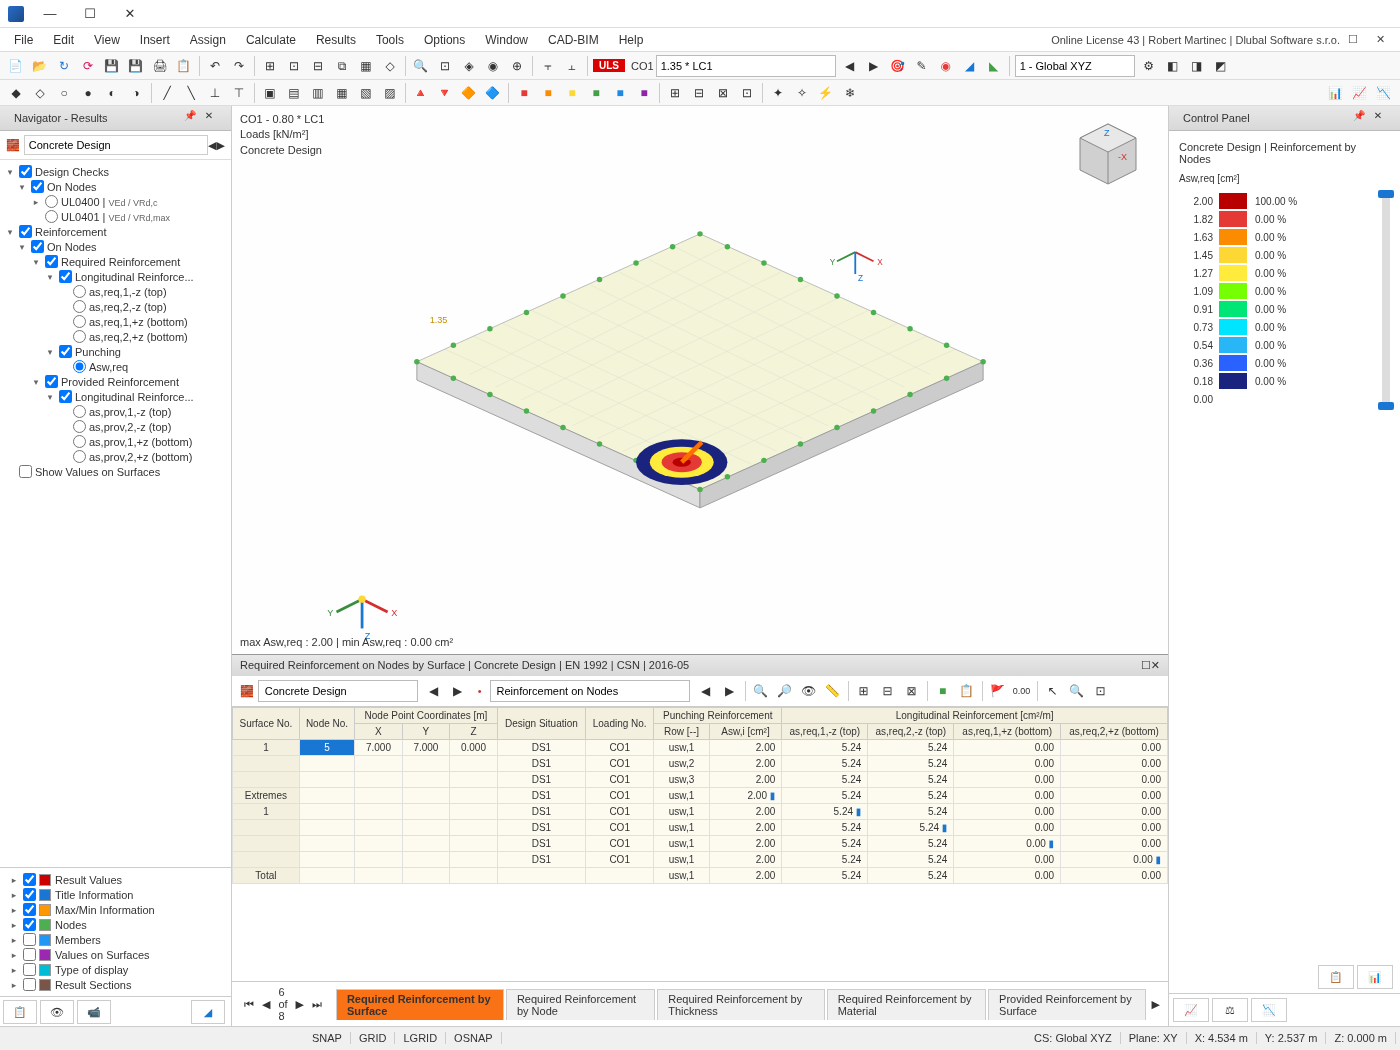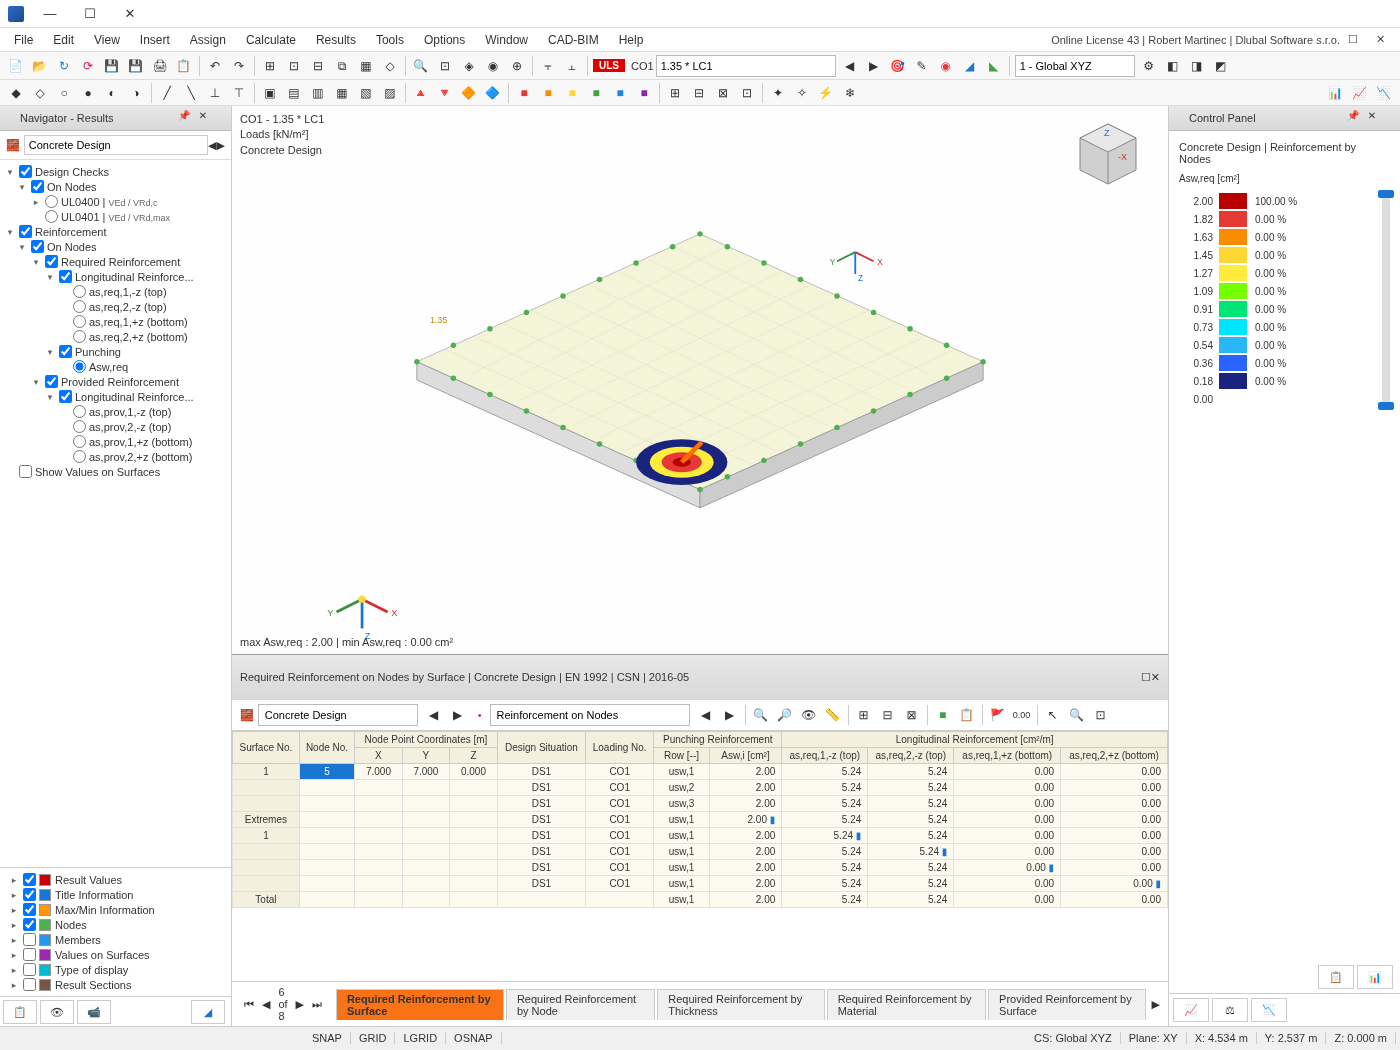--- a/index.html
+++ b/index.html
@@ -13,21 +13,21 @@
 .menubar .right { margin-left: auto; font-size: 11px; color: #444; display: flex; align-items: center; }
 .menubar .right span { margin-left: 8px; }
 .toolbar { height: 28px; background: #f8f8f8; border-bottom: 1px solid #ddd; display: flex; align-items: center; padding: 0 4px; }
 .tool-btn { width: 22px; height: 22px; margin: 0 1px; border: 1px solid transparent; border-radius: 2px; display: inline-flex; align-items: center; justify-content: center; cursor: pointer; font-size: 12px; }
 .tool-sep { width: 1px; height: 20px; background: #ccc; margin: 0 3px; }
 .tool-dropdown { height: 22px; border: 1px solid #bbb; background: #fff; font-size: 11px; padding: 0 4px; margin: 0 2px; }
 .uls-badge { background: #d00; color: #fff; padding: 1px 6px; font-size: 10px; font-weight: bold; margin-left: 2px; }
 
 .main-area { display: flex; height: calc(100% - 28px - 24px - 28px - 28px - 22px); }
 .left-panel { width: 232px; background: #fff; border-right: 1px solid #ccc; display: flex; flex-direction: column; }
-.panel-header { background: linear-gradient(#e8e8e8,#d8d8d8); padding: 4px 20px; font-size: 11px; display: flex; align-items: center; border-bottom: 1px solid #bbb; }
+.panel-header { background: linear-gradient(#e8e8e8,#d8d8d8); padding: 4px 14px; font-size: 11px; display: flex; align-items: center; border-bottom: 1px solid #bbb; }
 .panel-header .spacer { flex: 1; }
 .panel-header .pbtn { width: 16px; height: 16px; cursor: pointer; text-align: center; font-size: 10px; margin-left: 2px; }
 .nav-toolbar { padding: 4px 6px; border-bottom: 1px solid #ddd; display: flex; align-items: center; }
 .nav-select { flex: 1; height: 20px; border: 1px solid #ccc; font-size: 11px; padding: 0 4px; }
 .tree { flex: 1; overflow: auto; padding: 4px 2px; font-size: 11px; }
 .tree-item { display: flex; align-items: center; padding: 1px 2px; cursor: pointer; white-space: nowrap; }
 .tree-item .arrow { width: 12px; text-align: center; color: #666; font-size: 9px; }
 .tree-item input[type=checkbox] { margin: 0 3px; }
 .tree-item input[type=radio] { margin: 0 3px; }
 .tree-item .label { font-size: 11px; }
@@ -51,21 +51,21 @@
 .legend-row { display: flex; align-items: center; height: 18px; }
 .legend-val { width: 40px; text-align: right; padding-right: 6px; }
 .legend-swatch { width: 28px; height: 16px; }
 .legend-pct { margin-left: 8px; }
 .slider-bar { width: 8px; background: #ddd; margin-left: 10px; position: relative; }
 .slider-thumb { width: 16px; height: 8px; background: #1976d2; border-radius: 2px; position: absolute; left: -4px; }
 .panel-footer { border-top: 1px solid #ccc; padding: 4px; display: flex; }
 .panel-footer .tab { width: 36px; height: 24px; border: 1px solid #ccc; margin-right: 3px; display: flex; align-items: center; justify-content: center; cursor: pointer; }
 
 .bottom-table { height: 372px; border-top: 1px solid #999; background: #fff; display: flex; flex-direction: column; }
-.bt-header { background: linear-gradient(#e8e8e8,#d8d8d8); padding: 16px 8px; font-size: 11px; color: #333; display: flex; }
+.bt-header { background: linear-gradient(#e8e8e8,#d8d8d8); padding: 4px 8px; font-size: 11px; color: #333; display: flex; }
 .bt-header .spacer { flex: 1; }
 .bt-menubar { padding: 3px 8px; font-size: 11px; }
 .bt-menubar span { margin-right: 14px; cursor: pointer; }
 .bt-toolbar { padding: 4px 8px; display: flex; align-items: center; border-bottom: 1px solid #ccc; }
 .bt-select { height: 22px; border: 1px solid #bbb; background: #fff; font-size: 11px; padding: 0 6px; margin-right: 4px; }
 .bt-toolbar .tool-btn { margin: 0 1px; }
 .bt-table-wrap { flex: 1; overflow: auto; }
 table.grid { border-collapse: collapse; width: 100%; font-size: 10px; }
 table.grid th { background: #f4f0e0; border: 1px solid #ccc; padding: 2px 4px; font-weight: normal; text-align: center; }
 table.grid td { border: 1px solid #e0e0e0; padding: 2px 6px; text-align: center; background: #fdfbf0; }
@@ -372,21 +372,21 @@
       <div class="ltab">📋</div>
       <div class="ltab">👁</div>
       <div class="ltab">📹</div>
       <div class="ltab" style="margin-left:auto;color:#1976d2">◢</div>
     </div>
   </div>
 
   <div class="viewport">
     <div class="view-3d">
       <div class="view-info">
-        <div>CO1 - 1.35 * LC1</div>
+        <div>CO1 - 0.80 * LC1</div>
         <div>Loads [kN/m²]</div>
         <div>Concrete Design</div>
       </div>
       <svg viewBox="0 0 900 600">
 
         <g transform="translate(450,280)">
           <polygon points="-310,0 0,-140 310,0 0,140" fill="#f0f0c8" stroke="#999" stroke-width="1" opacity="0.7"></polygon>
           <polygon points="-310,0 -310,20 0,160 0,140" fill="#ddd" stroke="#999"></polygon>
           <polygon points="310,0 310,20 0,160 0,140" fill="#ccc" stroke="#999"></polygon>
 

